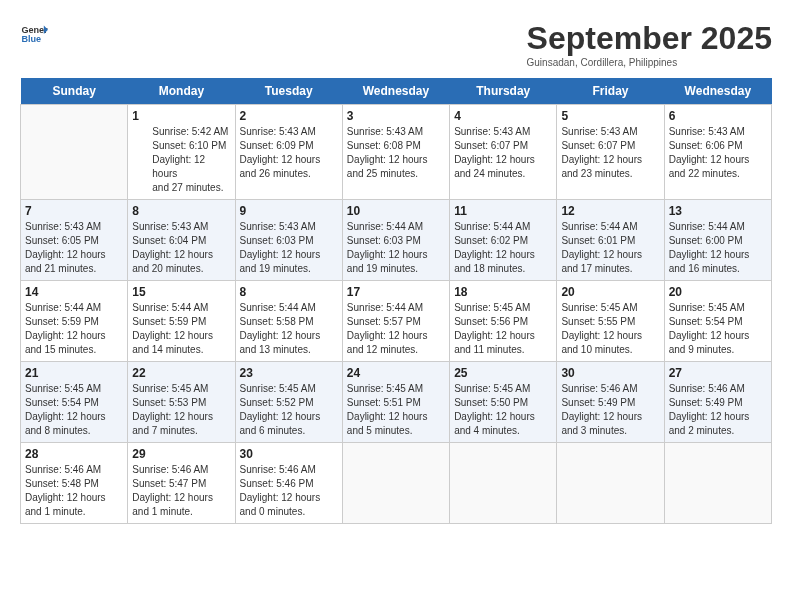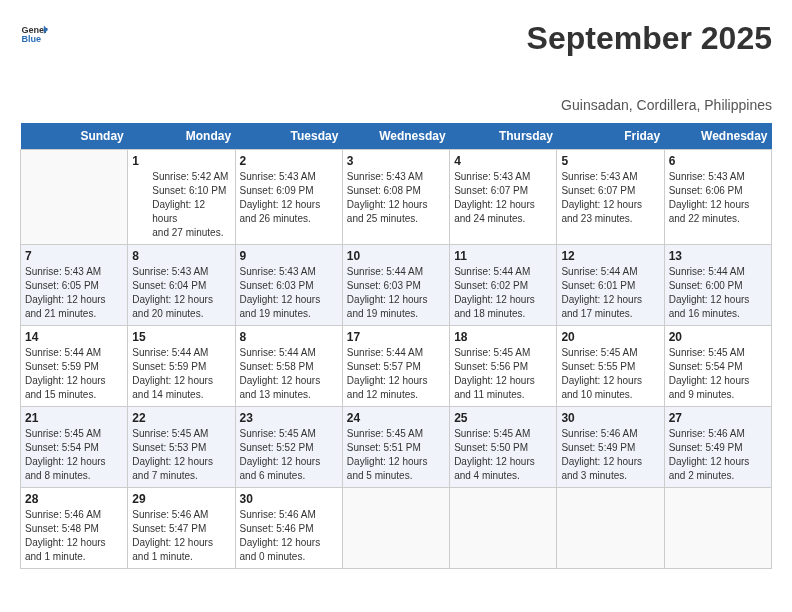--- a/index.html
+++ b/index.html
@@ -19,42 +19,40 @@
     .logo {
       display: flex;
       align-items: center;
       gap: 4px;
     }
     .logo-icon {
       width: 28px;
       height: 28px;
     }
     .title-block {
-      text-align: right;
     }
     .month-title {
       font-size: 32px;
       font-weight: bold;
       color: #333;
     }
     .subtitle {
-      font-size: 14px;
+      font-size: 10px;
       color: #555;
-      margin-top: 40px;
     }
     table {
       width: 100%;
       border-collapse: collapse;
       font-size: 11px;
     }
     thead tr th {
       background-color: #2a6db5;
       color: #fff;
       padding: 6px 4px;
-      text-align: right;
+      text-align: center;
       font-size: 12px;
       font-weight: bold;
     }
     tbody tr td {
       border: 1px solid #ccc;
       vertical-align: top;
       padding: 4px;
       height: 80px;
       width: 14.28%;
     }

